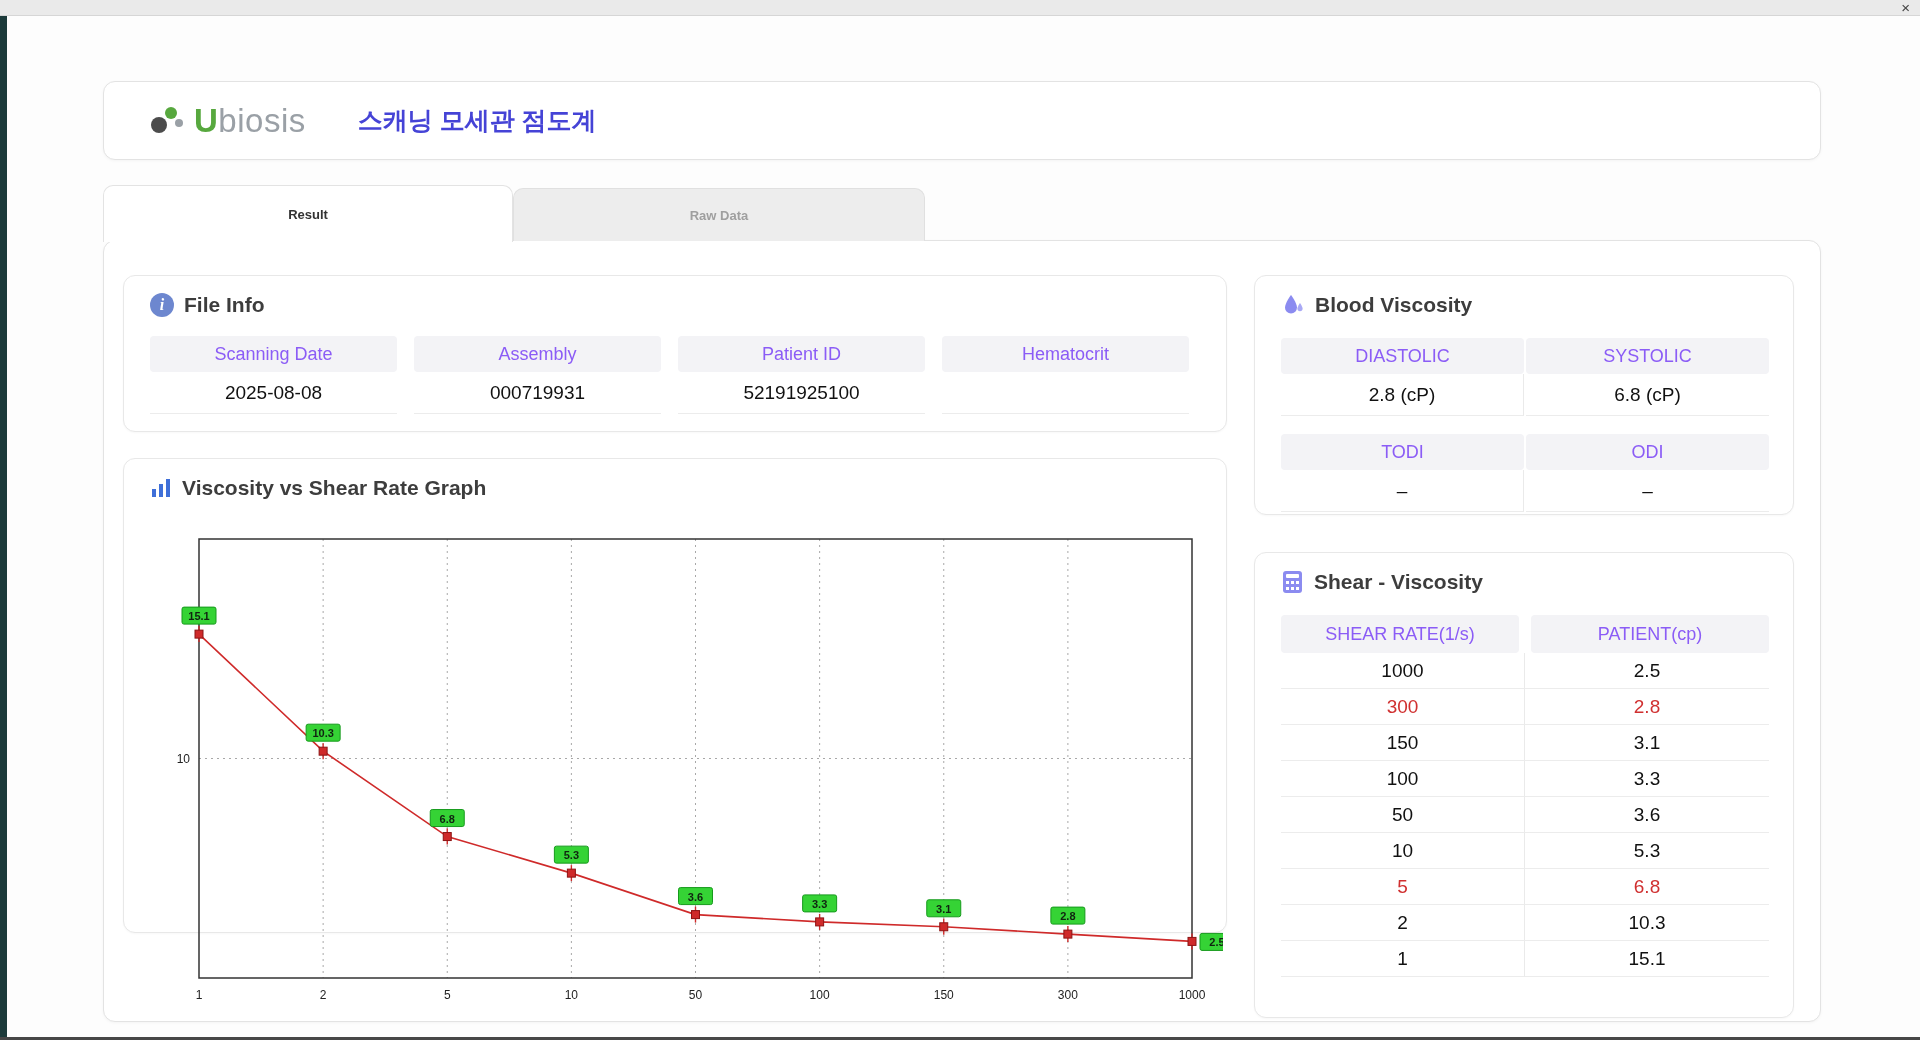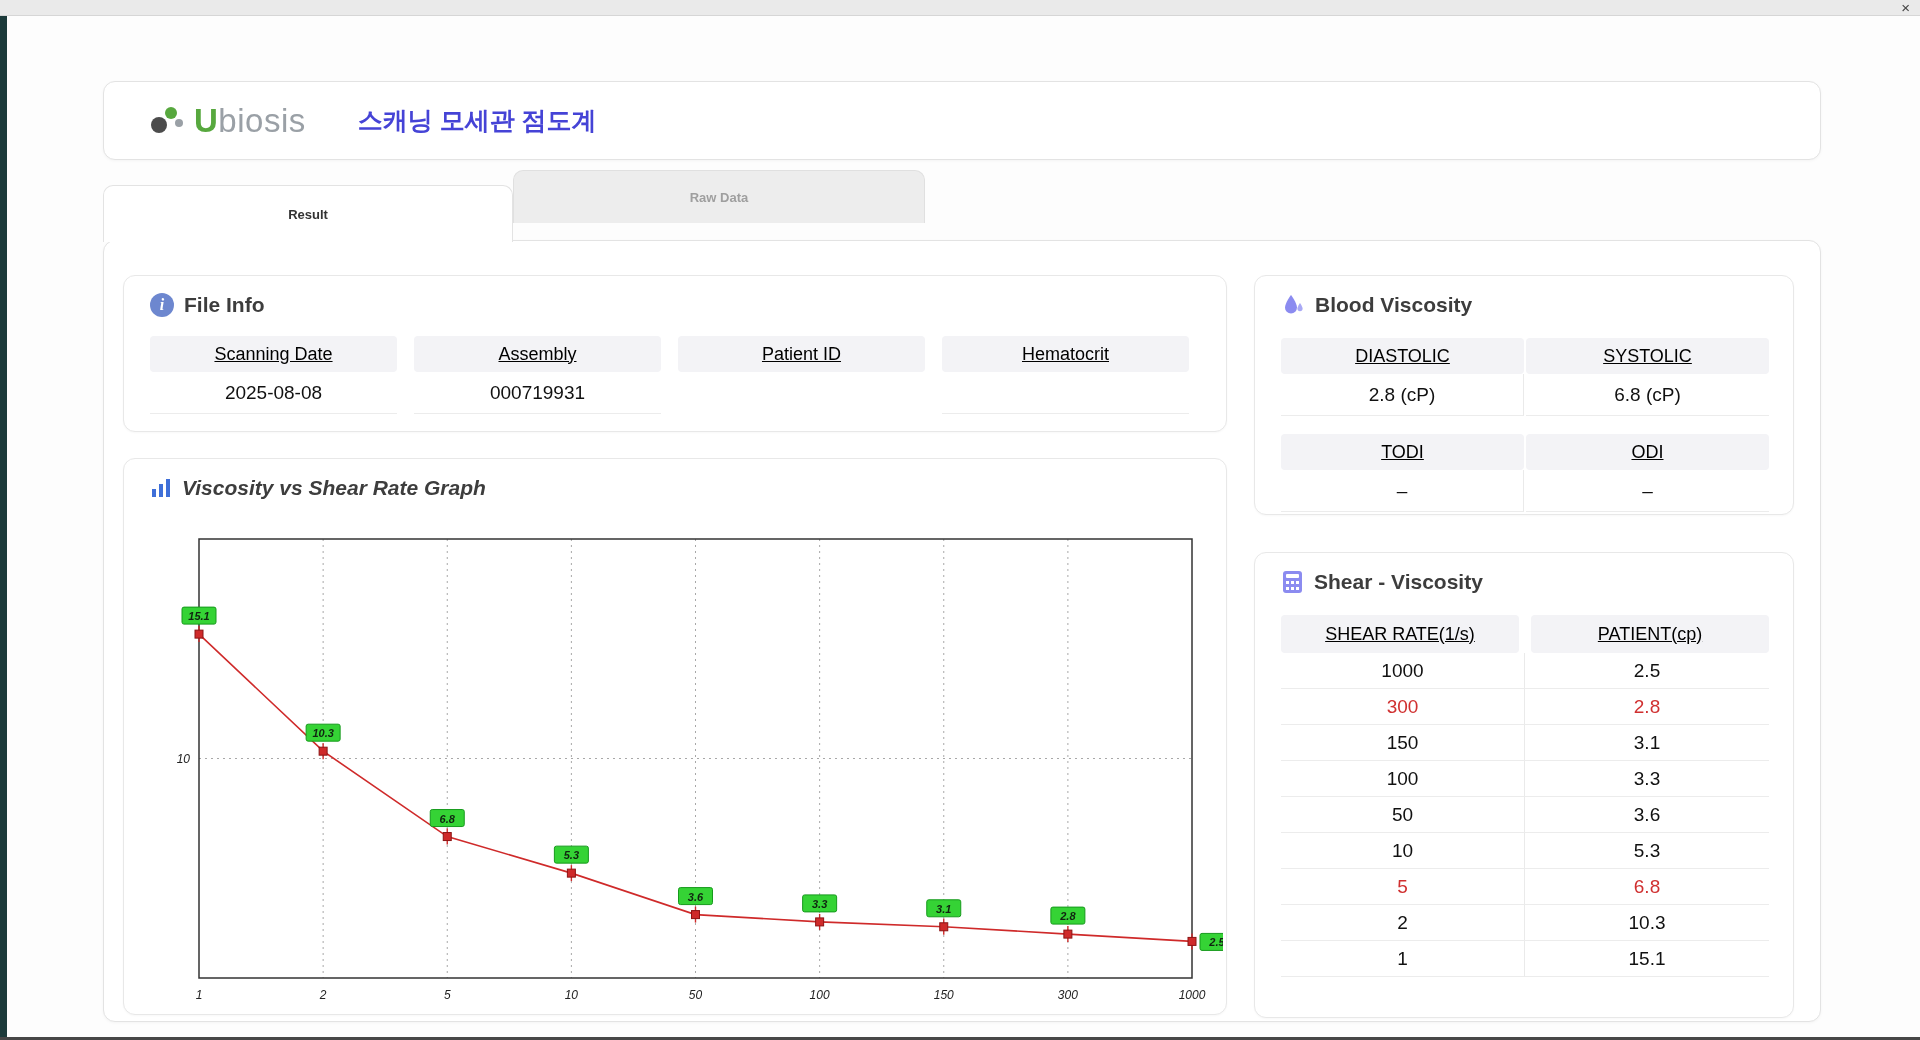--- a/index.html
+++ b/index.html
@@ -30,42 +30,42 @@
   .logo-text { font-size:33px; letter-spacing:0.5px; }
   .logo-u { color:#57a83e; font-weight:700; }
   .logo-rest { color:#9aa0a6; font-weight:500; }
   .app-title { margin-left:52px; font-size:25px; font-weight:700; color:#4543d6; }
 
   
   .tab { position:absolute; display:flex; align-items:center; justify-content:center;
     font-size:13px; font-weight:700; z-index:3; }
   .tab-active { left:103px; top:185px; width:410px; height:57px; background:#fff;
     border:1px solid #e3e3e3; border-bottom:none; border-radius:10px 10px 0 0; color:#333; }
-  .tab-inactive { left:513px; top:170px; width:412px; height:53px; background:#ededed;
+  .tab-inactive { left:513px; top:188px; width:412px; height:53px; background:#ededed;
     border:1px solid #e0e0e0; border-bottom:none; border-radius:10px 10px 0 0; color:#9f9f9f; }
 
   .main-panel { left:103px; top:240px; width:1718px; height:782px; z-index:2; }
 
   
   .inner-card { border:1px solid #e8e8e8; box-shadow:0 1px 2px rgba(0,0,0,0.03); }
   .file-info-card { left:123px; top:275px; width:1104px; height:157px; z-index:4; }
   .blood-card { left:1254px; top:275px; width:540px; height:240px; z-index:4; }
-  .graph-card { left:123px; top:458px; width:1104px; height:557px; z-index:4;font-style:italic; }
+  .graph-card { left:123px; top:458px; width:1104px; height:475px; z-index:4; }
   .shear-card { left:1254px; top:552px; width:540px; height:466px; z-index:4; }
 
   .card-title-row { display:flex; align-items:center; gap:10px; padding:17px 26px 0 26px; }
   .card-title { font-size:21px; font-weight:700; color:#3d3d3d; }
 
   .info-icon { width:24px; height:24px; border-radius:50%; background:#6d87cf;
     color:#fff; font-family:"Liberation Serif", serif; font-style:italic; font-weight:700;
     font-size:16px; display:flex; align-items:center; justify-content:center; }
 
   .label-cell { background:#f3f3f6; height:36px; border-radius:4px;
     display:flex; align-items:center; justify-content:center;
-    font-size:18px; color:#000000;text-decoration:underline; }
+    font-size:18px; color:#8b5cf6; }
   .value-cell { height:42px; display:flex; align-items:center; justify-content:center;
     font-size:19px; color:#111; border-bottom:1px solid #ececec; }
 
   
   .fi-fields { position:absolute; left:26px; top:60px; display:flex; gap:17px; }
   .fi-field { width:247px; display:flex; flex-direction:column; }
 
   
   .bv-grid { position:absolute; left:26px; top:62px; width:488px;
     display:grid; grid-template-columns:1fr 1fr; column-gap:2px; }
@@ -127,20 +127,21 @@
       <div class="fi-field">
         <div class="label-cell">Scanning Date</div>
         <div class="value-cell">2025-08-08</div>
       </div>
       <div class="fi-field">
         <div class="label-cell">Assembly</div>
         <div class="value-cell">000719931</div>
       </div>
       <div class="fi-field">
         <div class="label-cell">Patient ID</div>
+        <div class="value-cell">52191925100</div>
       </div>
       <div class="fi-field">
         <div class="label-cell">Hematocrit</div>
         <div class="value-cell"></div>
       </div>
     </div>
   </div>
 
   <div class="card inner-card blood-card">
     <div class="card-title-row">

